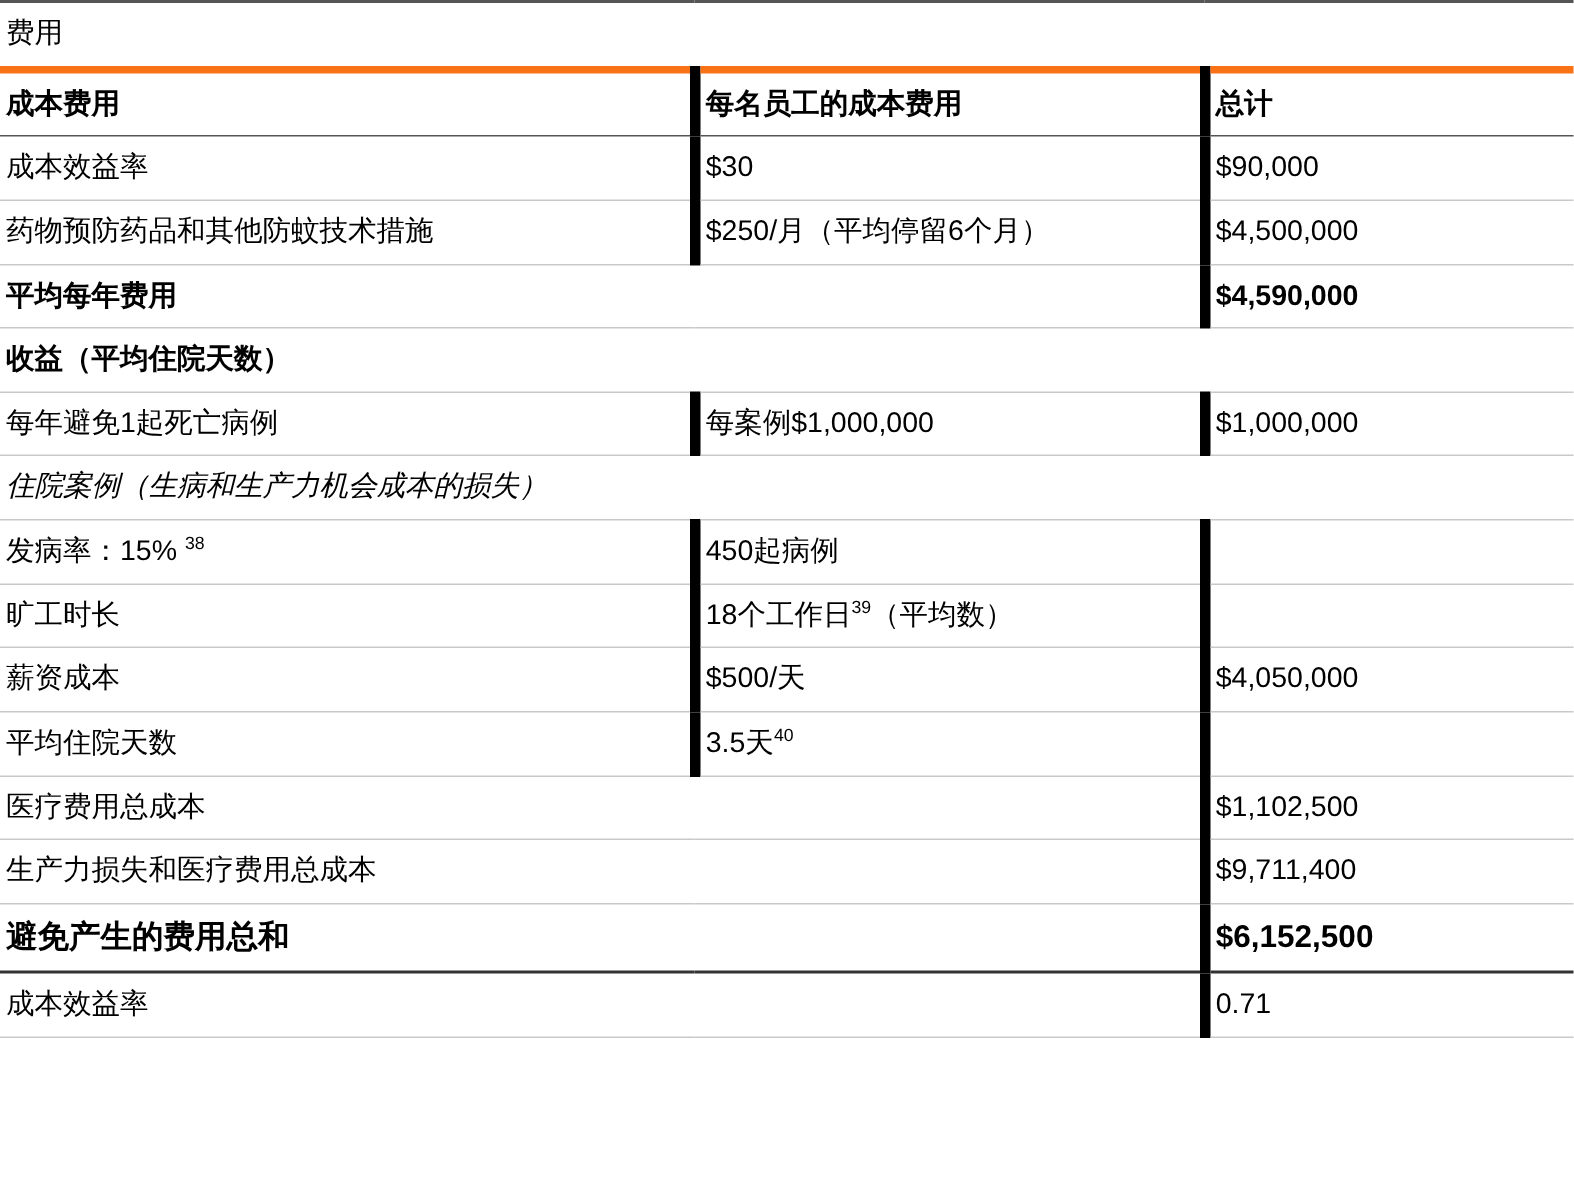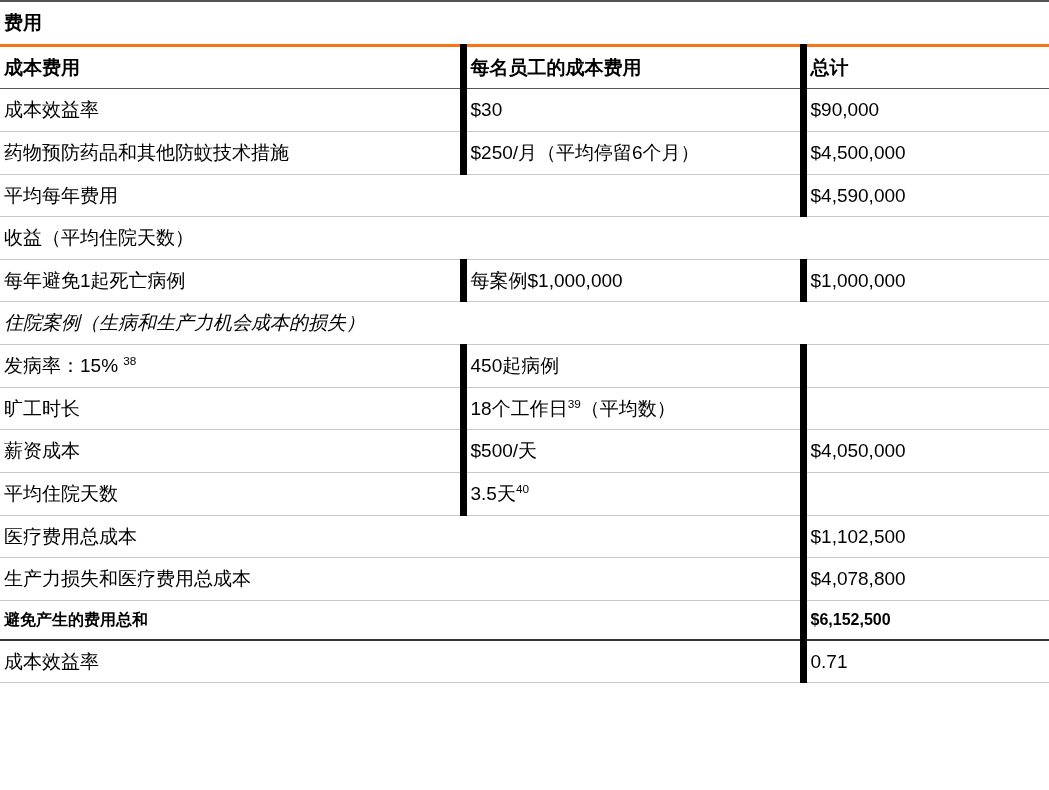--- a/index.html
+++ b/index.html
@@ -37,42 +37,42 @@
     line-height: 1.35;
     white-space: nowrap;
     overflow: hidden;
   }
   
   td.sep {
     border-left: 7px solid #000000;
     padding-left: 8px;
   }
   tr.section-head td {
-    font-weight: bold;
-    border-bottom: 3px solid #f97316;
+    font-weight: normal;
+    border-bottom: 5px solid #f97316;
   }
   tr.col-head td {
     font-weight: bold;
     border-bottom: 1px solid #555555;
   }
   tr.top-rule td {
     border-top: 2px solid #555555;
   }
   tr.italic-row td {
     font-style: italic;
   }
   tr.bold-row td {
-    font-weight: normal;
+    font-weight: bold;
   }
   tr.thick-bottom td {
     border-bottom: 2px solid #333333;
   }
   tr.big-bold td {
     font-weight: bold;
-    font-size: 16px;
+    font-size: 21px;
   }
   sup {
     font-size: 0.62em;
     vertical-align: super;
     line-height: 0;
   }
 </style>
 </head>
 <body>
 
@@ -155,21 +155,21 @@
 
       <tr>
         <td>医疗费用总成本</td>
         <td></td>
         <td class="sep">$1,102,500</td>
       </tr>
 
       <tr>
         <td>生产力损失和医疗费用总成本</td>
         <td></td>
-        <td class="sep">$4,078,800</td>
+        <td class="sep">$9,711,400</td>
       </tr>
 
       <tr class="big-bold thick-bottom">
         <td>避免产生的费用总和</td>
         <td></td>
         <td class="sep">$6,152,500</td>
       </tr>
 
       <tr>
         <td>成本效益率</td>

